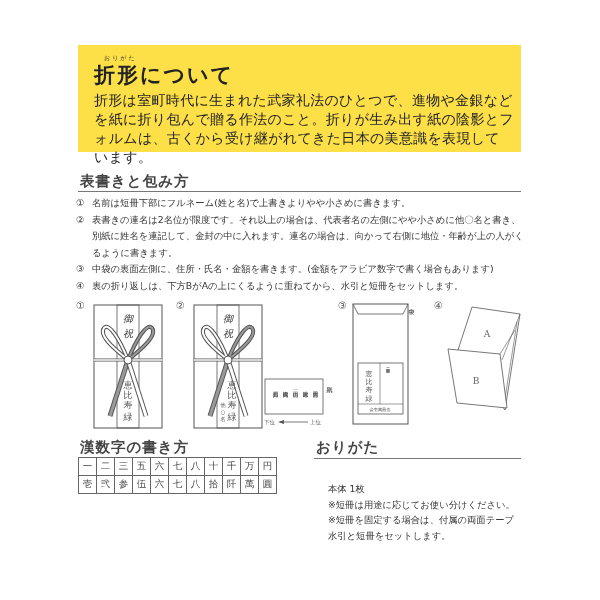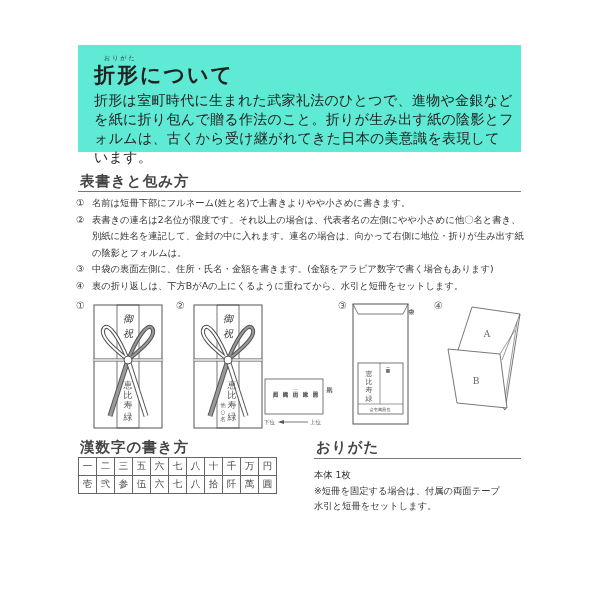--- a/index.html
+++ b/index.html
@@ -2,21 +2,21 @@
 <html><head>
   <meta charset="utf-8">
   <style>
     html, body { margin: 0; padding: 0; }
     body {
       width: 600px; height: 600px; background: #ffffff; position: relative; overflow: hidden;
       font-family: "DejaVu Sans", "Liberation Sans", sans-serif; color: #333;
     }
     .intro-box {
       position: absolute; left: 78px; top: 45px; width: 443px; height: 107px;
-      background: #5eead4;
+      background: #fde047;
     }
     .ruby {
       position: absolute; left: 26px; top: 9px; font-size: 6px; letter-spacing: 2px; color: #333;
       font-family: "DejaVu Serif", serif;
     }
     .intro-title {
       position: absolute; left: 16px; top: 16px; font-size: 21px; font-weight: bold; color: #222;
       font-family: "DejaVu Serif", "Liberation Serif", serif; letter-spacing: 2px; margin: 0;
     }
     .intro-body {
@@ -33,21 +33,21 @@
     .steps .txt { flex: 1; }
     .fig { position: absolute; }
     .fig-num { position: absolute; font-size: 10px; color: #555; }
     table.kanji {
       position: absolute; left: 78px; top: 457px; border-collapse: collapse;
       font-family: "DejaVu Serif", serif;
     }
     table.kanji td {
       border: 1px solid #666; width: 17px; height: 17px; text-align: center; font-size: 9.5px; color: #444; padding: 0;
     }
-    .set-list { position: absolute; left: 314px; top: 467px; width: 230px; margin: 0; padding: 0; list-style: none; }
+    .set-list { position: absolute; left: 314px; top: 467px; width: 230px; margin: 14px; padding: 0; list-style: none; }
     .set-list li { font-size: 9.3px; line-height: 15.5px; color: #333; }
     svg text { font-family: "DejaVu Serif", serif; }
   </style>
 </head>
 <body>
 
 <div class="intro-box">
   <div class="ruby">おりがた</div>
   <h1 class="intro-title">折形について</h1>
   <p class="intro-body">折形は室町時代に生まれた武家礼法のひとつで、進物や金銀などを紙に折り包んで贈る作法のこと。折りが生み出す紙の陰影とフォルムは、古くから受け継がれてきた日本の美意識を表現しています。</p>
@@ -56,21 +56,21 @@
 <h2 class="section-title" style="left:78px; top:170px;">表書きと包み方</h2>
 <div class="rule" style="left:78px; top:191px; width:443px;"></div>
 
 <ul class="steps">
   <li>
     <span class="num">①</span>
     <span class="txt">名前は短冊下部にフルネーム(姓と名)で上書きよりやや小さめに書きます。</span>
   </li>
   <li>
     <span class="num">②</span>
-    <span class="txt">表書きの連名は2名位が限度です。それ以上の場合は、代表者名の左側にやや小さめに他〇名と書き、別紙に姓名を連記して、金封の中に入れます。連名の場合は、向かって右側に地位・折りが生み出す紙の陰影とフォルムは。</span>
+    <span class="txt">表書きの連名は2名位が限度です。それ以上の場合は、代表者名の左側にやや小さめに他〇名と書き、別紙に姓名を連記して、金封の中に入れます。連名の場合は、向かって右側に地位・年齢が上の人がくるように書きます。</span>
   </li>
   <li>
     <span class="num">③</span>
     <span class="txt">中袋の裏面左側に、住所・氏名・金額を書きます。(金額をアラビア数字で書く場合もあります)</span>
   </li>
   <li>
     <span class="num">④</span>
     <span class="txt">裏の折り返しは、下方BがAの上にくるように重ねてから、水引と短冊をセットします。</span>
   </li>
 </ul>
@@ -204,15 +204,16 @@
     <td>萬</td>
     <td>圓</td>
   </tr>
 </tbody>
   </table>
 
 <h2 class="section-title" style="left:314px; top:436px;">おりがた</h2>
 <div class="rule" style="left:314px; top:458px; width:207px;"></div>
 <ul class="set-list">
   <li>本体 1枚</li>
+  <li>※短冊は用途に応じてお使い分けください。</li>
   <li>※短冊を固定する場合は、付属の両面テープ</li>
   <li>水引と短冊をセットします。</li>
 </ul>
 
 </body></html>

